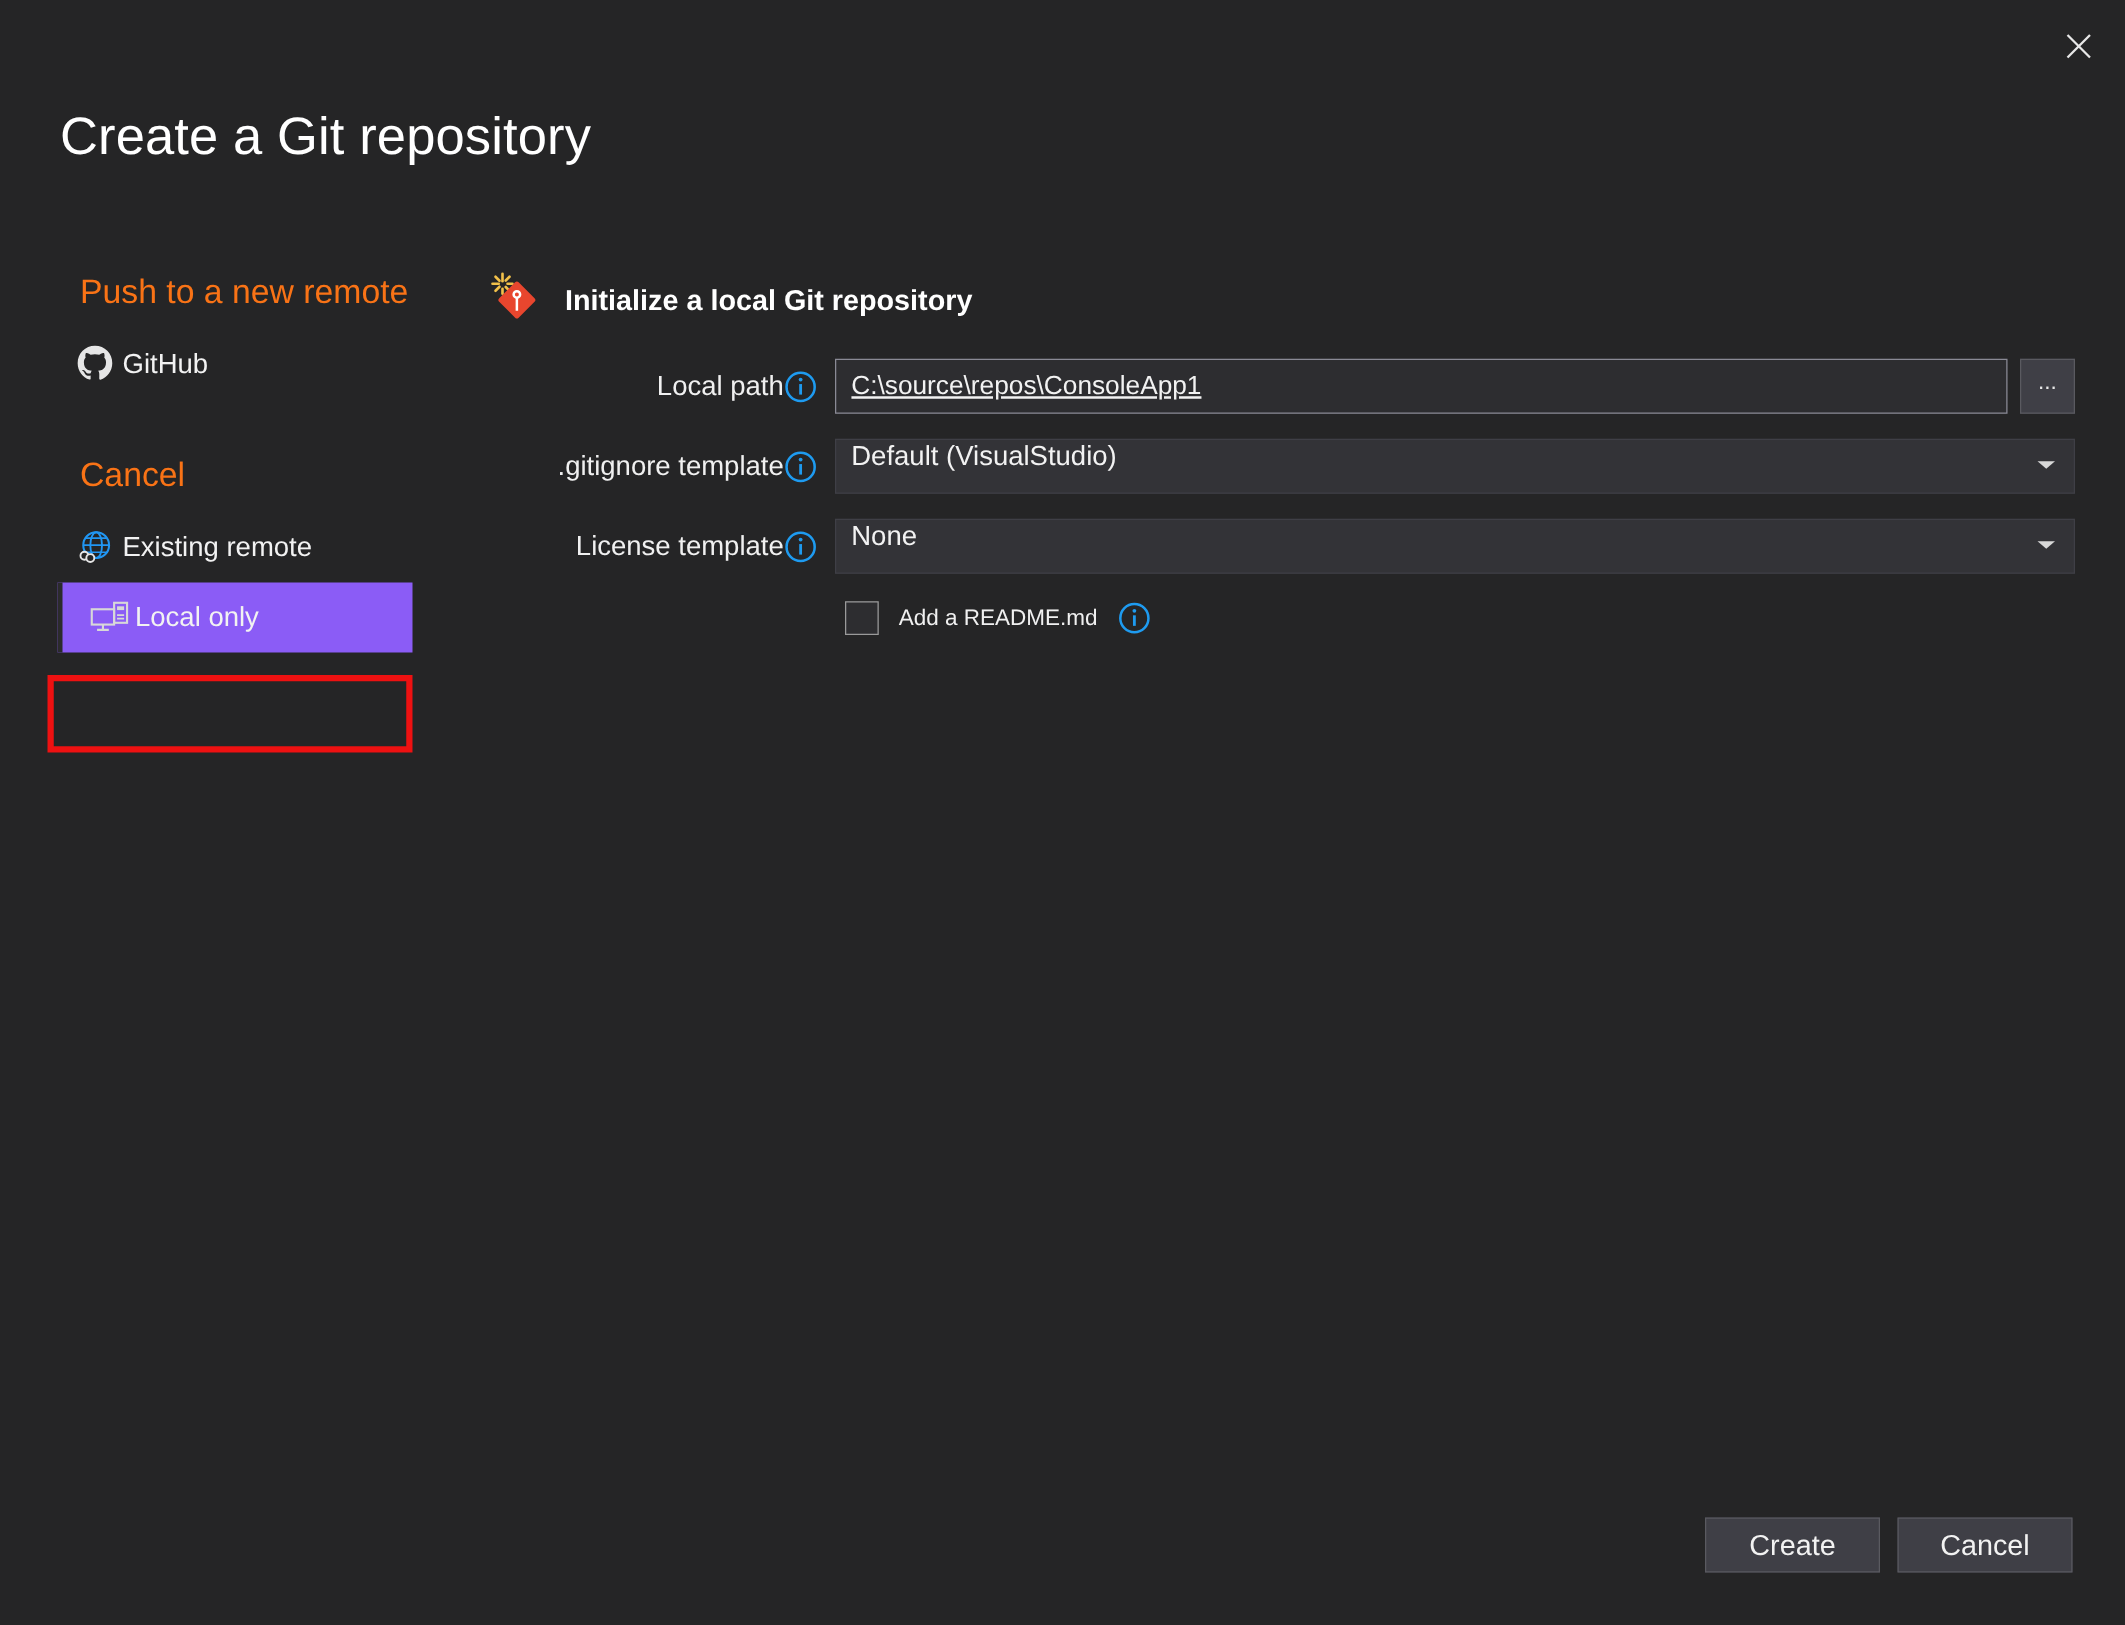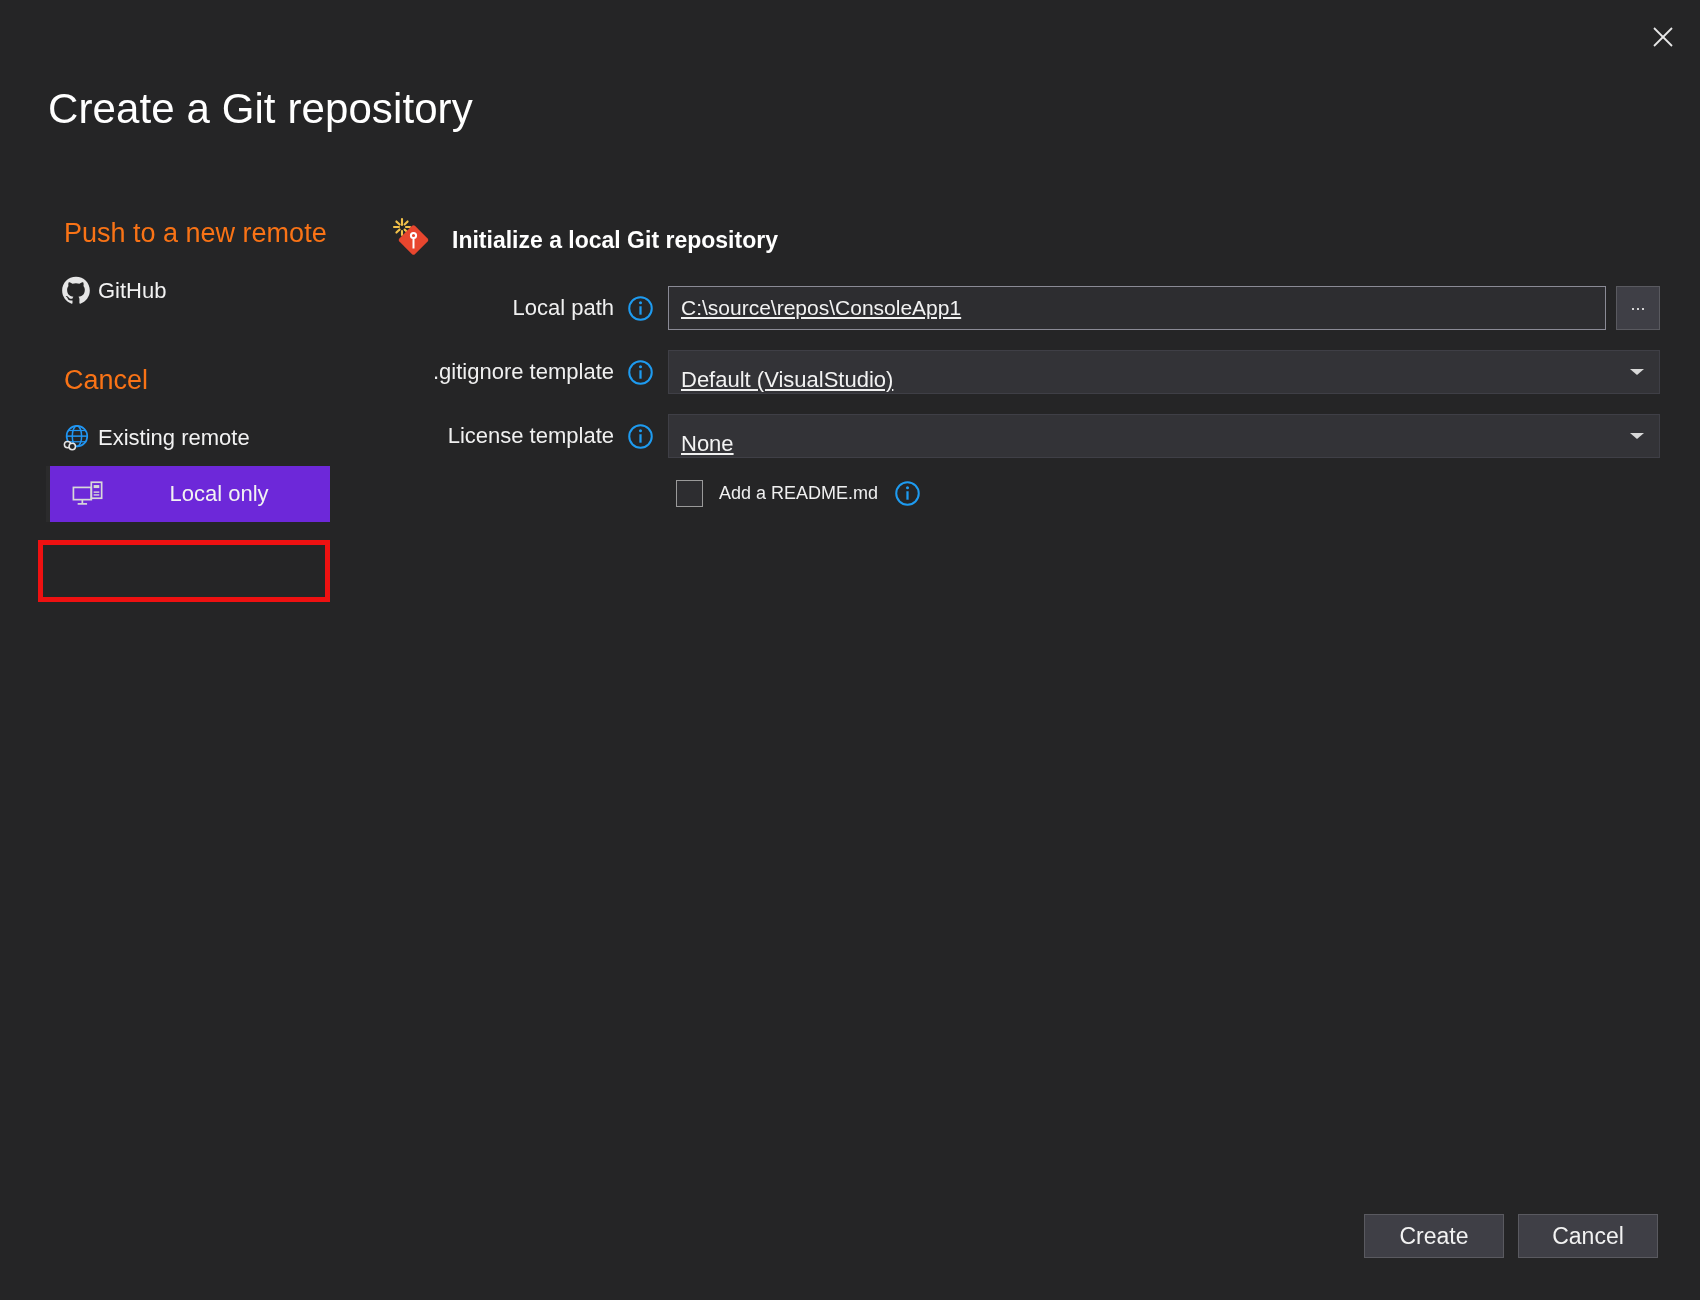--- a/index.html
+++ b/index.html
@@ -67,26 +67,25 @@
     display: flex; align-items: center; justify-content: center;
   }
   .nav-item .nav-label {
     font-size: 22px;
     font-weight: 300;
     color: #f2f2f2;
     white-space: nowrap;
   }
   
   .nav-item.selected {
-    background: #6d28d9;
+    background: #8b5cf6;
     margin-left: 46px;
     margin-right: 0px;
     width: 284px;
     border-left: 4px solid #2b2b2c;
-    justify-content: center;
   }
   .nav-item.selected .nav-icon { left: 22px; }
 
   
   .highlight-box {
     position: absolute;
     left: 38px; top: 540px;
     width: 292px; height: 62px;
     border: 5px solid #ee1111;
     pointer-events: none;
@@ -123,21 +122,20 @@
     width: 282px;
     text-align: right;
     padding-right: 14px;
     font-size: 22px;
     font-weight: 300;
     color: #f0f0f0;
     white-space: nowrap;
     display: flex;
     align-items: center;
     justify-content: flex-end;
-    gap: 13px;
   }
   .info-icon { flex: 0 0 auto; display: block; }
 
   .text-input {
     flex: 1 1 auto;
     height: 44px;
     background: #2d2d30;
     border: 1px solid #8a8a95;
     color: #f2f2f2;
     font-size: 21px;
@@ -160,25 +158,24 @@
     font-family: "Liberation Sans", sans-serif;
     padding-bottom: 8px;
   }
 
   .select-box {
     flex: 1 1 auto;
     height: 44px;
     background: #333337;
     border: 1px solid #3f3f46;
     display: flex;
-    align-items: flex-end;
+    align-items: flex-start;
     padding: 0 12px;
     cursor: pointer;
     position: relative;
-    text-decoration: underline;
   }
   .select-value {
     font-size: 22px;
     font-weight: 300;
     color: #f2f2f2;
   }
   .select-chevron {
     position: absolute;
     right: 14px;
     top: 50%;

